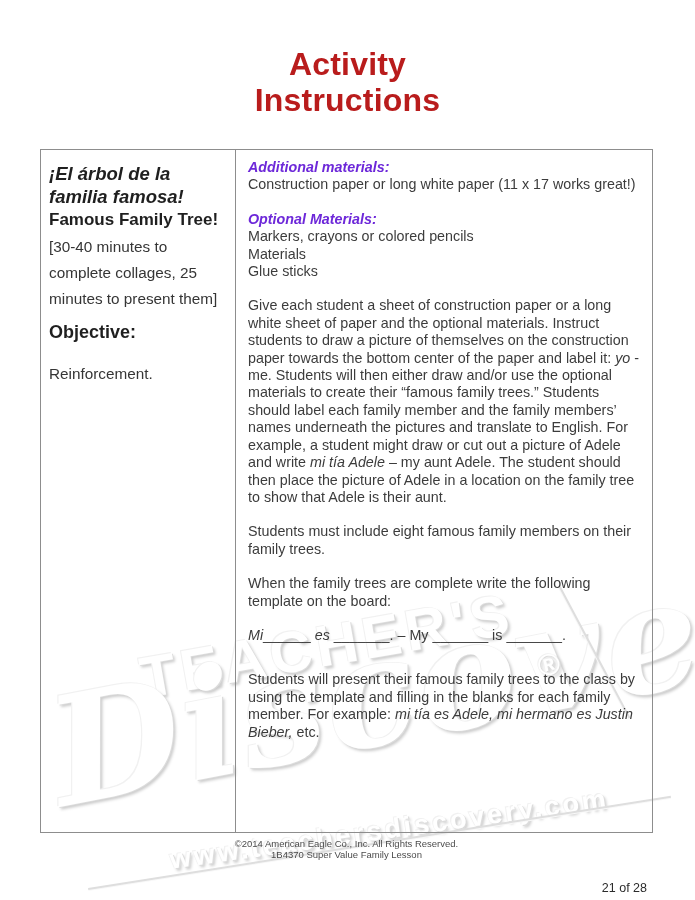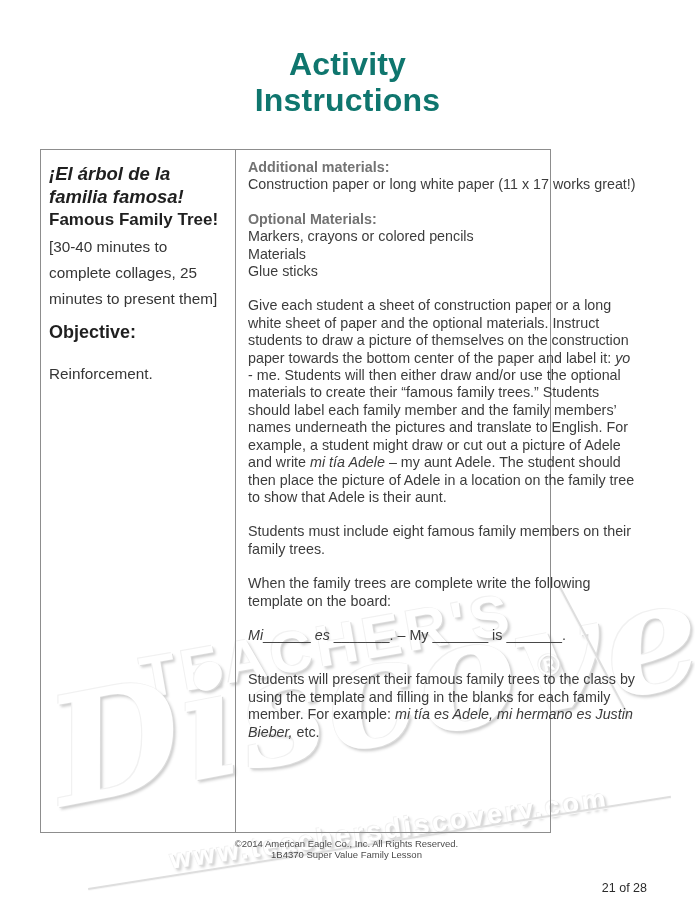--- a/index.html
+++ b/index.html
@@ -55,27 +55,27 @@
   .wm-line-swoosh { left: 88px; top: 888px; width: 590px; transform: rotate(-9deg); transform-origin: left top; }
 
   
   .content { position: relative; z-index: 1; }
   .title {
     position: absolute;
     left: 0; top: 46px; width: 695px;
     text-align: center;
     font-size: 32px; line-height: 36px;
     font-weight: bold;
-    color: #0f766e;
+    color: #b91c1c;
     letter-spacing: 0.2px;
   }
   .box {
     position: absolute;
     left: 40px; top: 149px;
-    width: 511px; height: 684px;
+    width: 613px; height: 684px;
     border: 1px solid #8d8d8d;
     display: flex;
     box-sizing: border-box;
     background: transparent;
   }
   .col-left {
     width: 195px;
     box-sizing: border-box;
     border-right: 1px solid #8d8d8d;
     padding: 12px 2px 0 8px;
@@ -109,21 +109,21 @@
     font-size: 18px; line-height: 23px;
     color: #1f1f1f;
     margin-top: 9px;
   }
   .obj-value {
     font-size: 15.3px; line-height: 22px;
     color: #353535;
     margin-top: 19px;
   }
   .para { margin: 0 0 17px 0; }
-  .label { font-weight: bold; color: #737373; }
+  .label { font-weight: bold; color: #6d28d9; font-style: italic; }
   .nowrap { white-space: nowrap; }
   .it { font-style: italic; }
   .template-line { margin: 7px 0 27px 0; }
   .footer {
     position: absolute;
     left: 40px; top: 838px; width: 613px;
     text-align: center;
     font-size: 9.5px; line-height: 11px;
     color: #4c4c4c;
   }

